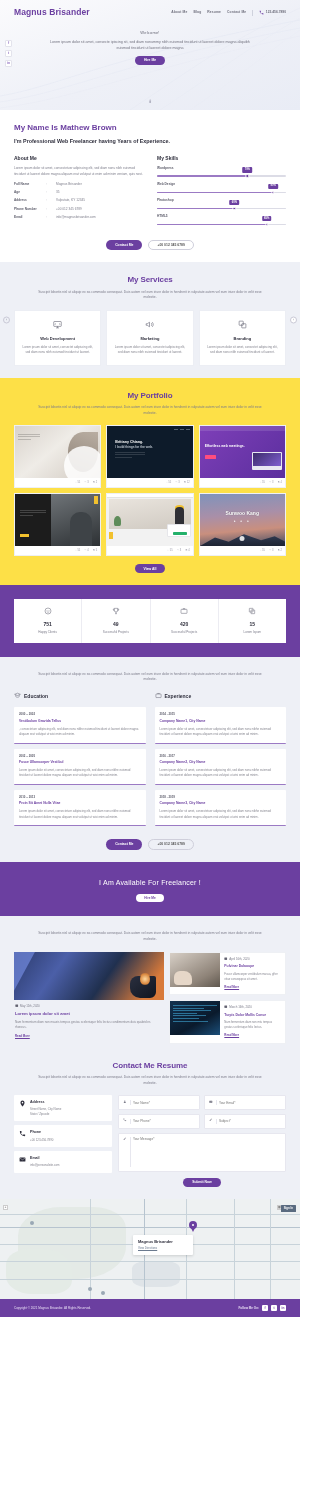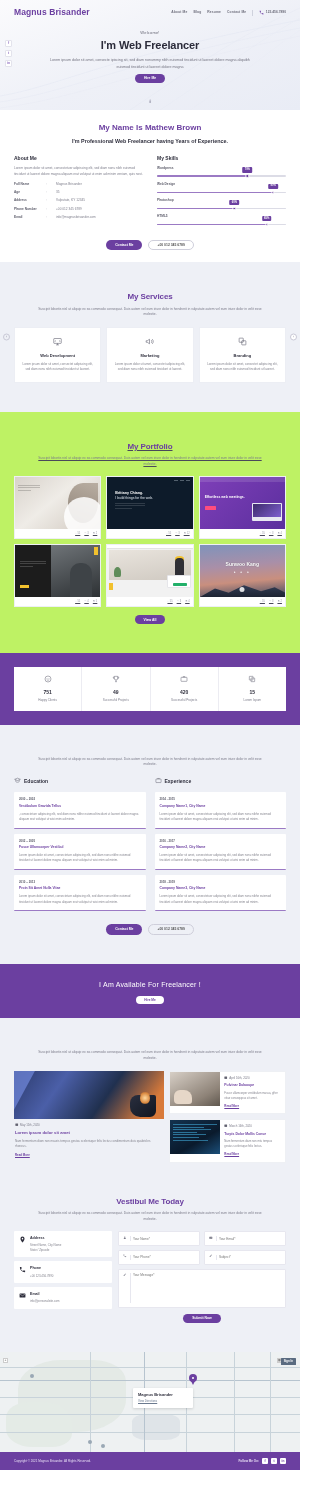--- a/index.html
+++ b/index.html
@@ -74,35 +74,35 @@
     border:.5px solid #cfcfdb; border-radius:9px;
   }
   .btn-white { background:#fff; color:#6b3fa0; font-size:3.2px; padding:2.4px 8px; border-radius:9px; }
   .hire-wrap { margin-top:4px; }
   .scroll-dot {
     position:absolute; left:50%; transform:translateX(-50%); bottom:4px;
     font-size:5px; color:#9a9aad; z-index:6;
   }
 
   
-  .sec { padding:29px 14px; }
+  .sec { padding:12px 14px; }
   .sec-title {
     text-align:center; font-size:8px; font-weight:bold; color:#6b3fa0;
     letter-spacing:-.1px;
   }
   .sec-desc {
     text-align:center; font-size:3.3px; color:#7b7b89; max-width:230px;
     margin:3px auto 0; line-height:1.7;
   }
   .bg-light { background:#eef0f6; }
-  .bg-white { background:#bef264;text-decoration:underline; }
+  .bg-white { background:#fde047; }
 
   
   .about-sec { background:#fff; padding:12px 14px 12px; }
-  .about-head { text-align:center; }
+  .about-head { text-align:left; }
   .about-name { font-size:8px; font-weight:bold; color:#6b3fa0; }
   .about-tag { font-size:5.4px; font-weight:bold; color:#2f2f3d; margin-top:3px; }
   .about-grid { display:flex; gap:14px; margin-top:9px; }
   .about-col { flex:1; }
   .col-head { font-size:5px; font-weight:bold; color:#2f2f3d; margin-bottom:3.5px; }
   .about-para { font-size:3.2px; color:#80808e; line-height:1.8; }
   .info-table { margin-top:3px; }
   .info-row { display:flex; align-items:center; font-size:3.2px; padding:1.6px 0; }
   .info-k { width:32px; color:#5e5e6c; font-weight:bold; }
   .info-c { width:10px; color:#9a9aa8; }
@@ -359,21 +359,20 @@
     </div>
 
     <div class="social-rail">
       <div class="sbtn">f</div>
       <div class="sbtn">t</div>
       <div class="sbtn">in</div>
     </div>
 
     <div class="hero-body">
       <div class="welcome">Welcome!</div>
-      <div class="hero-title">I'm Web Freelancer</div>
       <div class="hero-sub">Lorem ipsum dolor sit amet, consecte ipiscing  sit, sed diam nonummy nibh euismod tincidunt ut laoreet dolore magna aliquibh euismod tincidunt ut laoreet dolore magna</div>
       <div class="hire-wrap">
         <button class="btn btn-purple">Hire Me</button>
       </div>
     </div>
     <div class="scroll-dot">↡</div>
   </section>
 
   <section class="about-sec">
     <div class="about-head">
@@ -798,21 +797,21 @@
             <div class="blog-title">Turpis Dolor Mollis Conse</div>
             <div class="blog-ex">Nam fermentum diam non mtu tempus gestas scelerisque felis lectus.</div>
             <a class="read-more" href="#">Read More</a>
           </div>
         </div>
       </div>
     </div>
   </section>
 
   <section class="sec bg-light" style="padding-top:4px">
-    <div class="sec-title">Vestibul Me Today</div>
+    <div class="sec-title">Contact Me Resume</div>
     <div class="sec-desc">Suscipit lobortis nisl ut aliquip ex ea commodo consequat. Duis autem vel eum iriure dolor in hendrerit in vulputate autem vel eum iriure dolor in velit esse molestie.</div>
     <div class="contact-grid">
 
       <div class="contact-left">
         <div class="cl-card">
           <span class="cl-ic">
             <svg width="7" height="7" viewBox="0 0 24 24">
                 <path d="M12 2a7 7 0 00-7 7c0 5 7 13 7 13s7-8 7-13a7 7 0 00-7-7z" fill="#2f2f3d"></path>
                 <circle cx="12" cy="9" r="2.6" fill="#fff"></circle>
               </svg>

